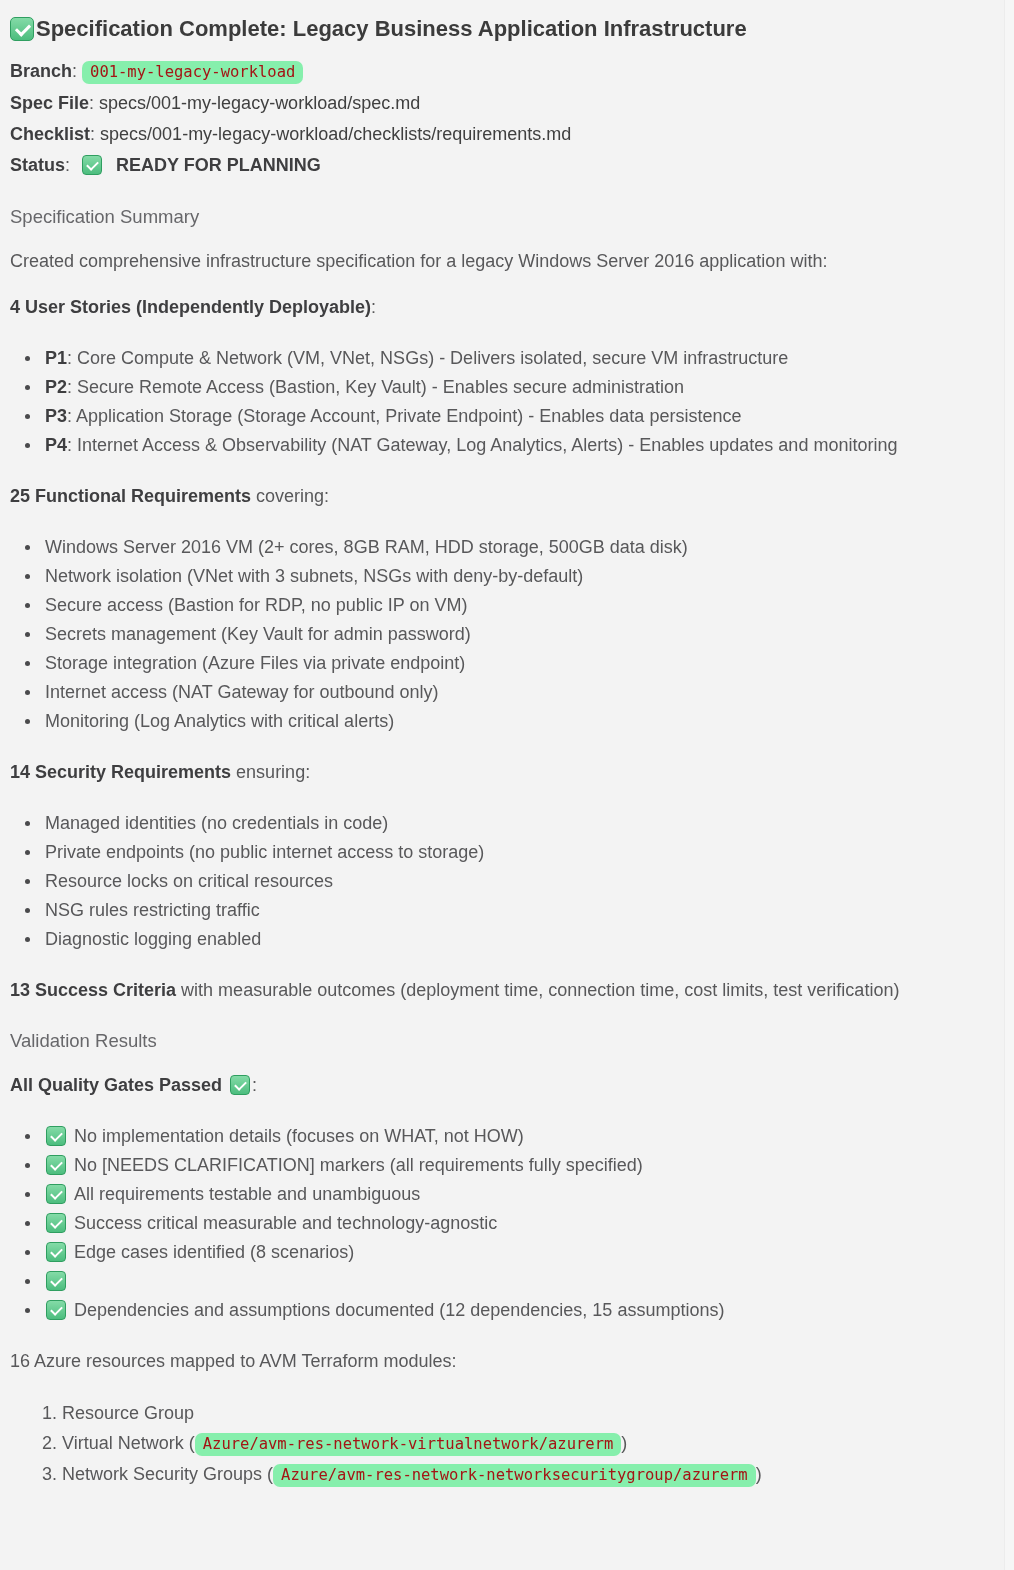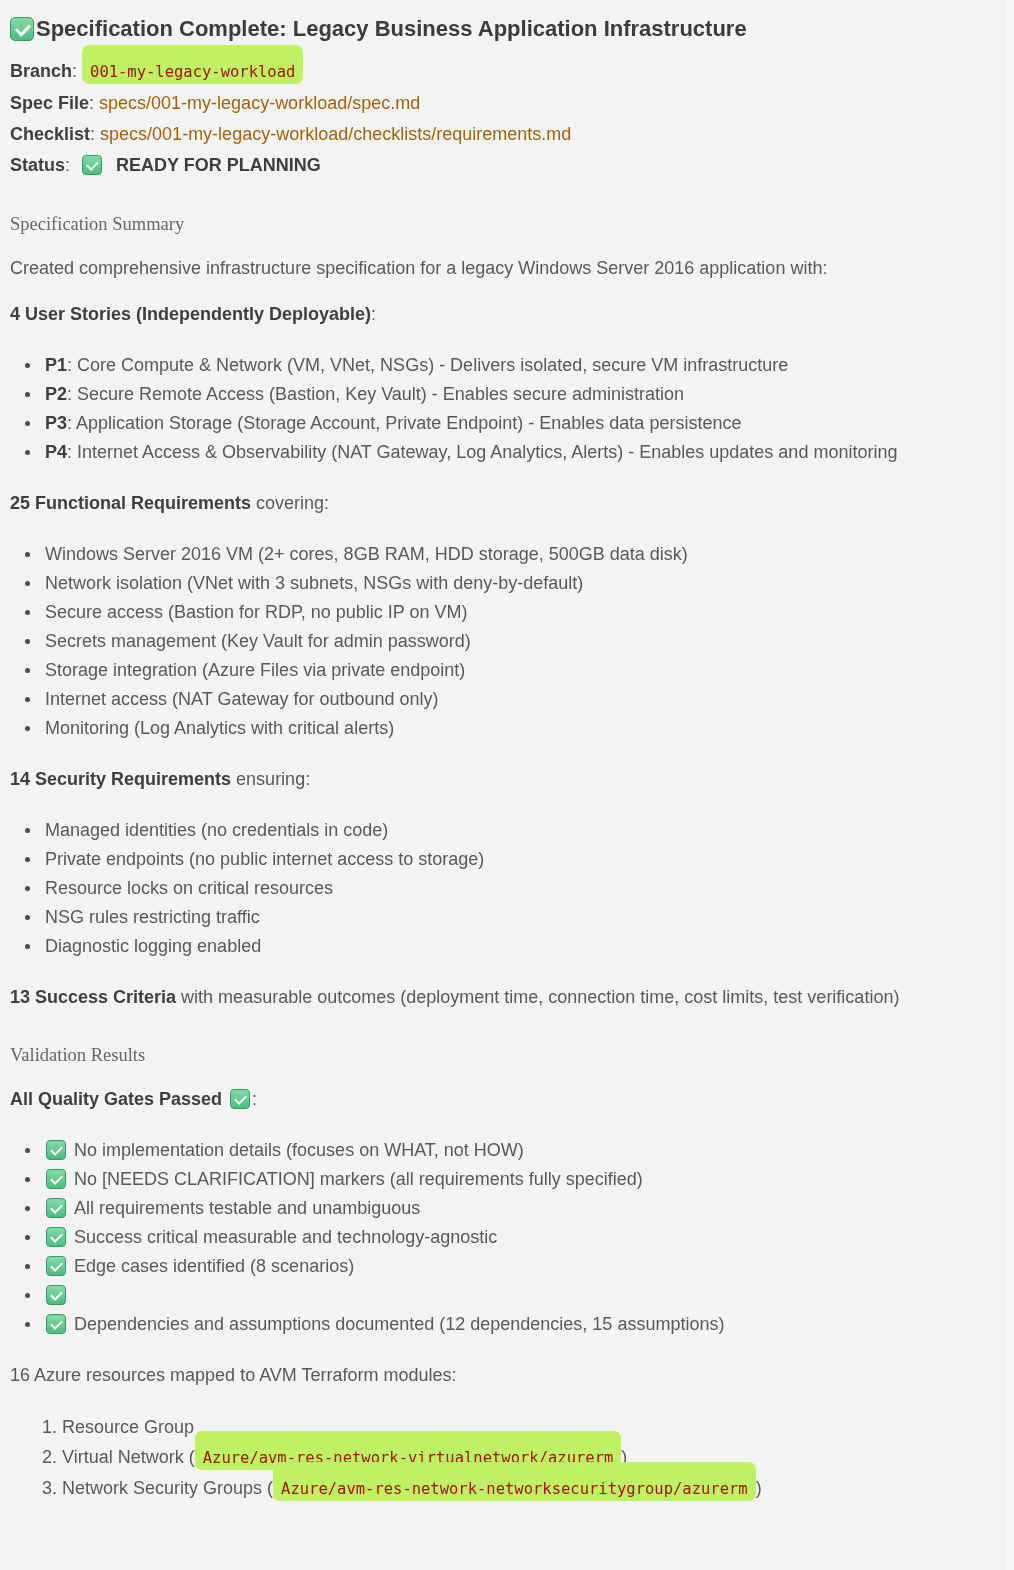--- a/index.html
+++ b/index.html
@@ -15,35 +15,35 @@
 
   h1.doc-title {
     margin:2px 0 10px 0; font-size:22px; line-height:34px;
     font-weight:700; color:#3b3b3b;
     display:flex; align-items:center; gap:2px;
   }
   h2.doc-h2 {
     margin:20px 0 15px 0; font-size:18.5px; line-height:26px;
     font-weight:400; color:#67676a;
   }
-  h2.gap-lg { margin-top:30px;font-family:Liberation Serif, serif; }
+  h2.gap-lg { margin-top:23px; }
 
   p.doc-p { margin:17px 0; line-height:29px; }
   .b { font-weight:700; color:#3e3e40; }
 
   
   .details { margin:10px 0 14px 0; }
   .details .row { line-height:31px; }
-  a.doc-link { color:#a16207; text-decoration:none; }
+  a.doc-link { color:#404040; text-decoration:none; }
 
   code.chip {
     font-family:"DejaVu Sans Mono", monospace;
     font-size:15.5px; color:#a31515;
-    background:#bef264; border-radius:7px;
-    padding:18px 8px 3px 8px; white-space:nowrap;
+    background:#86efac; border-radius:7px;
+    padding:2px 8px 3px 8px; white-space:nowrap;
   }
 
   
   .check-icon {
     display:inline-block; width:20px; height:20px; flex:0 0 auto;
     background:linear-gradient(180deg,#84dba7 0%,#4cbd7e 100%);
     border:1px solid #2f9e60; border-radius:4px;
     position:relative; vertical-align:-4px;
   }
   .check-icon::after {

